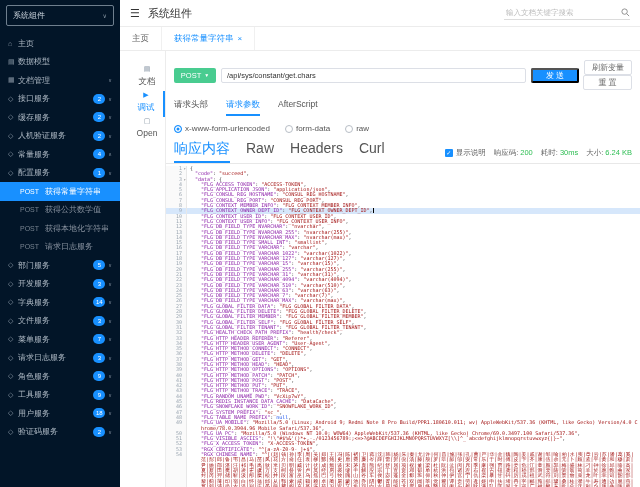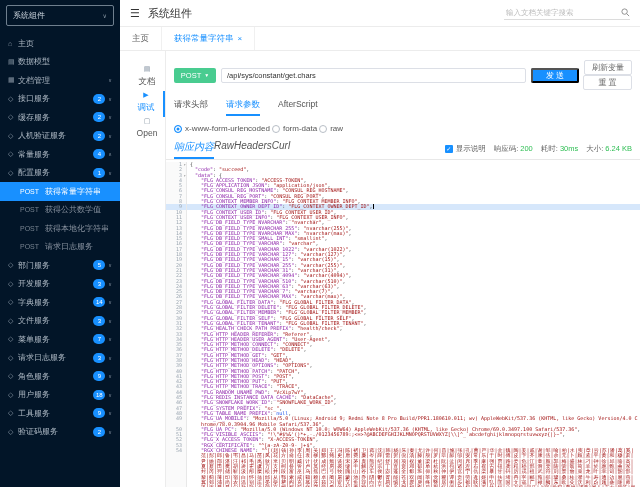--- a/index.html
+++ b/index.html
@@ -65,28 +65,28 @@
       justify-content:center;cursor:pointer;white-space:nowrap;}
   .send{width:48px;background:#1890ff;color:#fff;}
   .bgroup{display:flex;flex-direction:column;}
   .ghost{background:#fff;border:1px solid #dcdfe6;color:#666;padding:0 7px;}
   .ghost + .ghost{margin-left:-1px;}
 
   .req-tabs{display:flex;gap:18px;margin:9px 8px 0 8px;font-size:8.5px;}
   .rtab{color:#555;padding-bottom:3px;cursor:pointer;}
   .rtab.act{color:#1890ff;border-bottom:2px solid #1890ff;}
 
-  .radio-row{display:flex;gap:2px;margin:8px 8px 0 8px;align-items:center;}
+  .radio-row{display:flex;gap:15px;margin:8px 8px 0 8px;align-items:center;}
   .radio{display:flex;align-items:center;gap:3px;font-size:8px;color:#555;cursor:pointer;}
   .rdot{width:8px;height:8px;border-radius:50%;border:1px solid #b8bec6;background:#fff;box-sizing:border-box;}
   .radio.sel .rdot{border:1px solid #1890ff;background:#1890ff;box-shadow:inset 0 0 0 1.5px #fff;}
 
   .resp-row{display:flex;justify-content:space-between;align-items:flex-end;
       border-bottom:1px solid #e8e8e8;margin-top:7px;padding:0 8px;}
-  .resp-tabs{display:flex;font-size:10px;font-style:italic;}
+  .resp-tabs{display:flex;gap:16px;font-size:14px;}
   .resp-meta{display:flex;align-items:flex-end;gap:8px;font-size:7.5px;color:#666;padding-bottom:5px;}
   .ck{display:flex;align-items:center;gap:3px;cursor:pointer;}
   .ckbox{width:8px;height:8px;background:#1890ff;border-radius:1px;color:#fff;font-size:6px;
       line-height:8px;text-align:center;}
   .mpair{white-space:nowrap;}
   .mval{color:#2fbe54;margin-left:2px;}
 
   
   .editor{flex:1;overflow:hidden;font-family:"DejaVu Sans Mono","Liberation Mono",monospace;
       font-size:5px;line-height:5.3px;padding-top:2px;}
@@ -239,31 +239,31 @@
         <div class="mi">
           <span class="mi-ic">◇</span>
           <span class="mi-lb">角色服务</span>
           <span class="mi-rt">
             <span class="badge">9</span>
             <span class="chev">∨</span>
           </span>
         </div>
         <div class="mi">
           <span class="mi-ic">◇</span>
+          <span class="mi-lb">工具服务</span>
+          <span class="mi-rt">
+            <span class="badge">9</span>
+            <span class="chev">∨</span>
+          </span>
+        </div>
+        <div class="mi">
+          <span class="mi-ic">◇</span>
           <span class="mi-lb">用户服务</span>
           <span class="mi-rt">
             <span class="badge">18</span>
-            <span class="chev">∨</span>
-          </span>
-        </div>
-        <div class="mi">
-          <span class="mi-ic">◇</span>
-          <span class="mi-lb">工具服务</span>
-          <span class="mi-rt">
-            <span class="badge">9</span>
             <span class="chev">∨</span>
           </span>
         </div>
         <div class="mi">
           <span class="mi-ic">◇</span>
           <span class="mi-lb">验证码服务</span>
           <span class="mi-rt">
             <span class="badge">2</span>
             <span class="chev">∨</span>
           </span>

